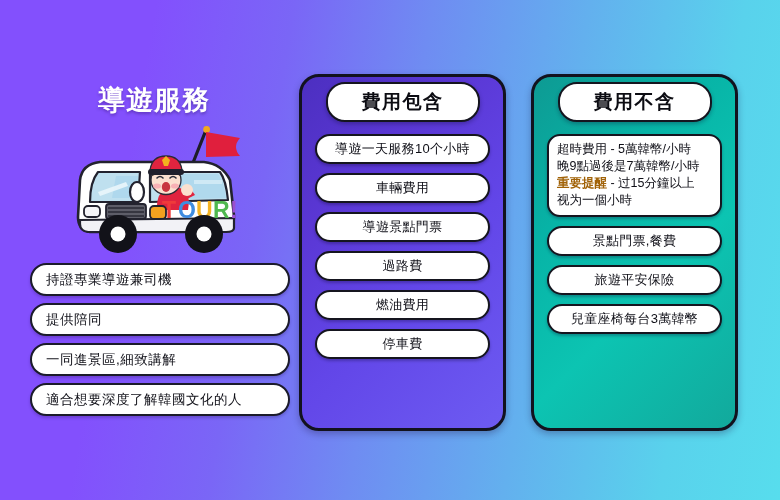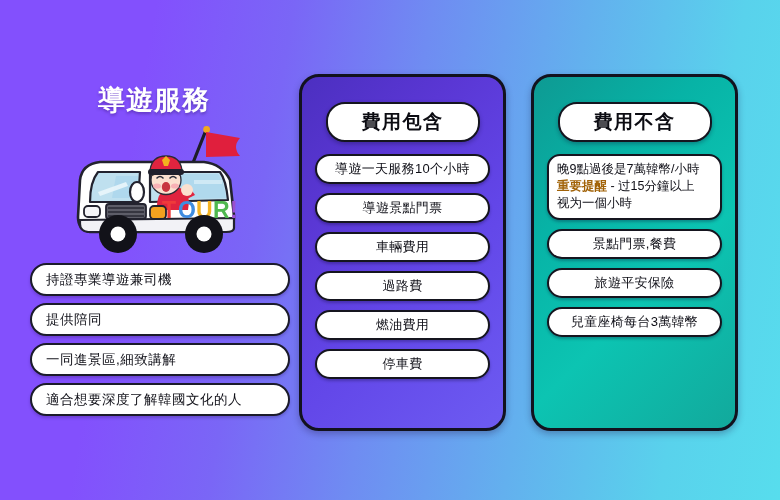--- a/index.html
+++ b/index.html
@@ -88,21 +88,21 @@
   }
   #card-included {
     left: 299px;
     background: linear-gradient(135deg, #4c2fc0 0%, #5a37d4 28%, #6246e8 58%, #6d5bf2 100%);
   }
   #card-excluded {
     left: 531px;
     background: linear-gradient(135deg, #0e9a93 0%, #07b3a6 30%, #0cc4b2 60%, #12a99c 100%);
   }
   .card-header {
-    margin: 25px auto 0 auto;
+    margin: 5px auto 0 auto;
     width: 150px;
     height: 36px;
     background: #ffffff;
     border: 2px solid #15151f;
     border-radius: 19px;
     display: flex;
     align-items: center;
     justify-content: center;
     box-shadow: 0 2px 4px rgba(10,5,40,.3);
   }
@@ -242,44 +242,45 @@
 
   <div class="card" id="card-included">
     <div class="card-header">
       <span>費用包含</span>
     </div>
     <div class="card-body">
       <div class="card-pill">
         <span>導遊一天服務10个小時</span>
       </div>
       <div class="card-pill">
+        <span>車輛費用</span>
+      </div>
+      <div class="card-pill">
         <span>導遊景點門票</span>
-      </div>
-      <div class="card-pill">
-        <span>車輛費用</span>
       </div>
       <div class="card-pill">
         <span>過路費</span>
       </div>
       <div class="card-pill">
         <span>燃油費用</span>
       </div>
       <div class="card-pill">
         <span>停車費</span>
       </div>
     </div>
   </div>
 
   <div class="card" id="card-excluded">
     <div class="card-header">
       <span>費用不含</span>
     </div>
     <div class="card-body">
 
       <div class="note-pill">
+        <div class="note-line">超時費用 - 5萬韓幣/小時</div>
         <div class="note-line">晚9點過後是7萬韓幣/小時</div>
         <div class="note-line"><span class="note-alert">重要提醒</span><span> - 过15分鐘以上</span></div>
         <div class="note-line">视为一個小時</div>
       </div>
 
       <div class="card-pill">
         <span>景點門票,餐費</span>
       </div>
       <div class="card-pill">
         <span>旅遊平安保險</span>

